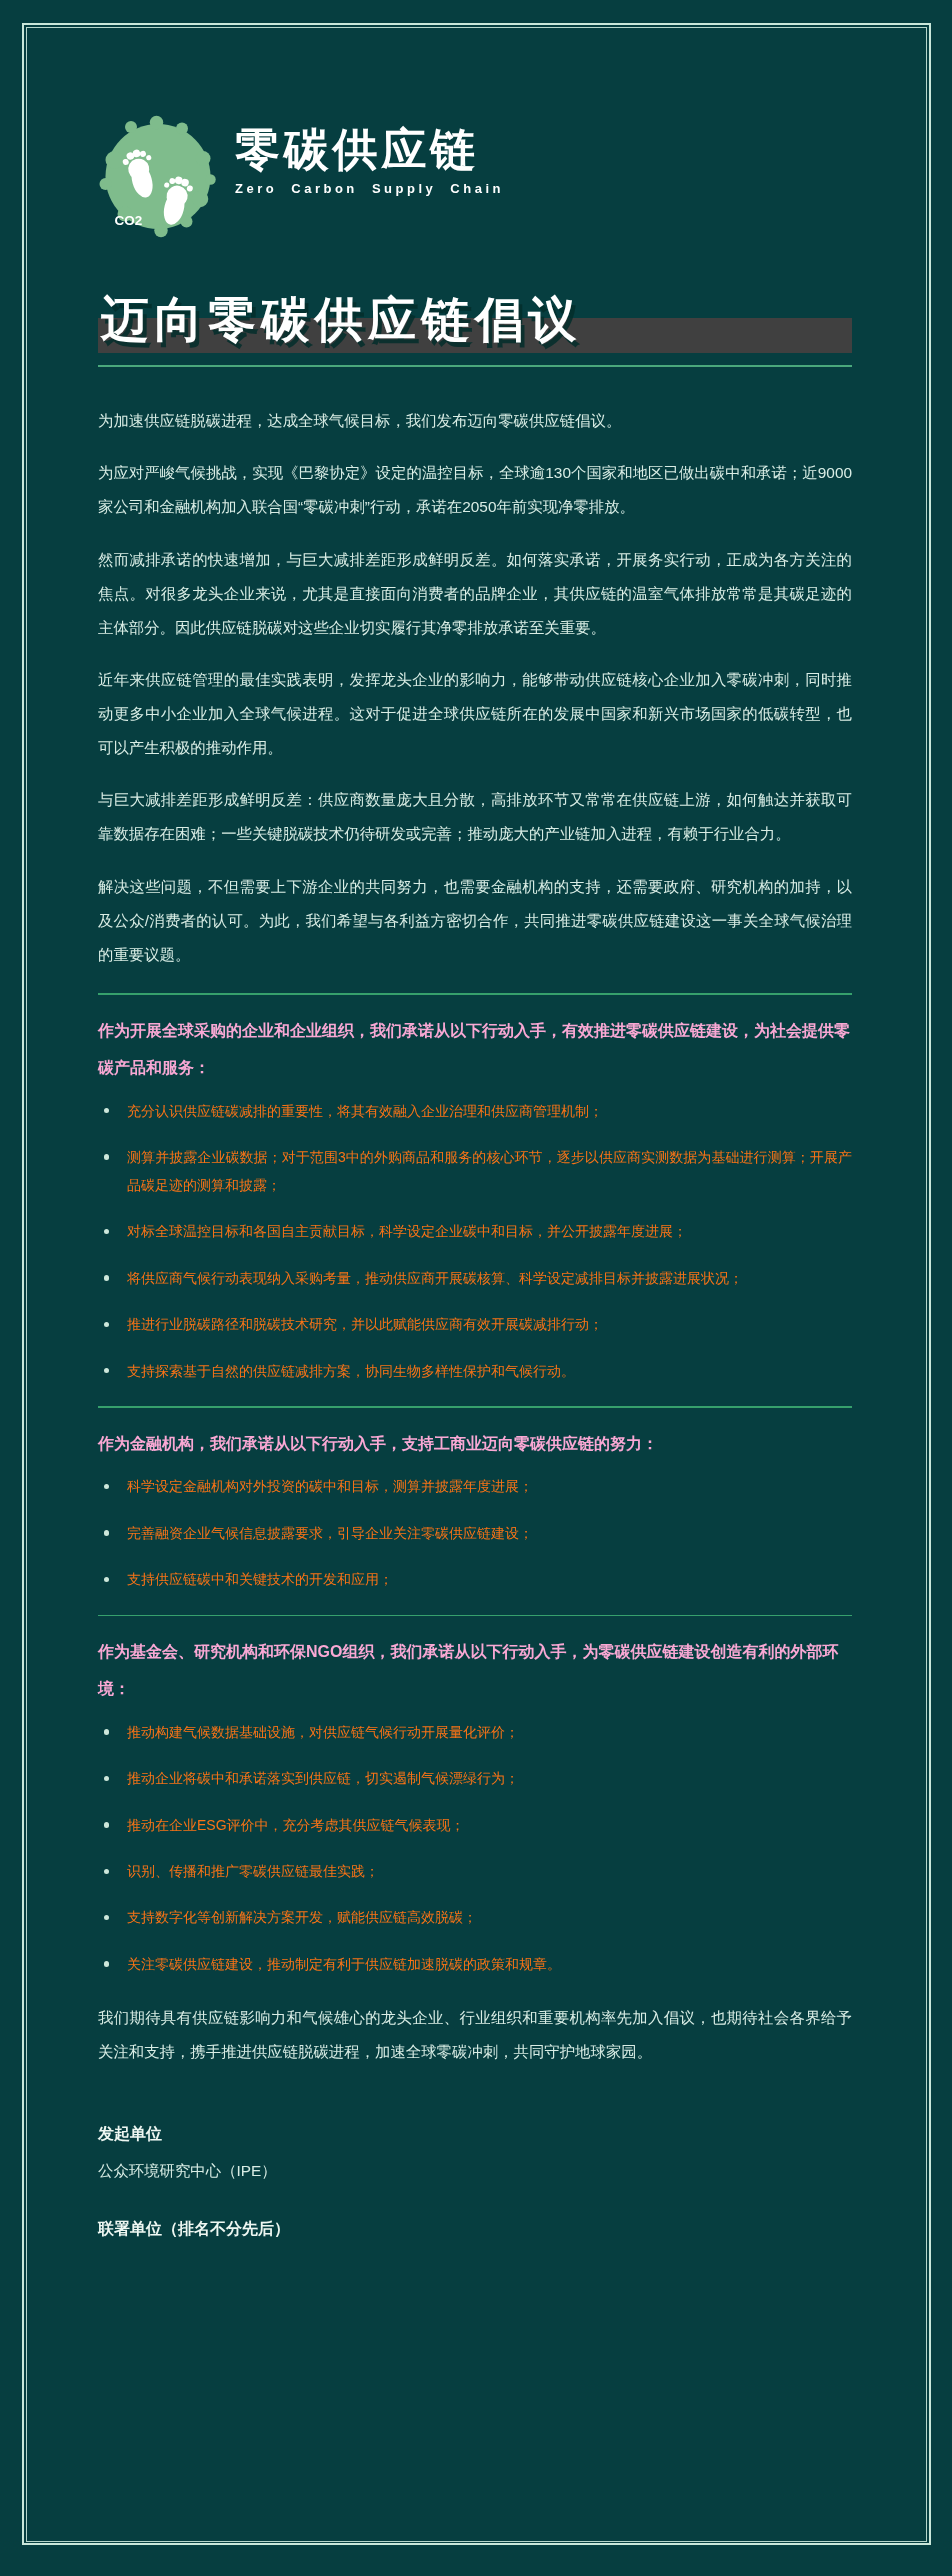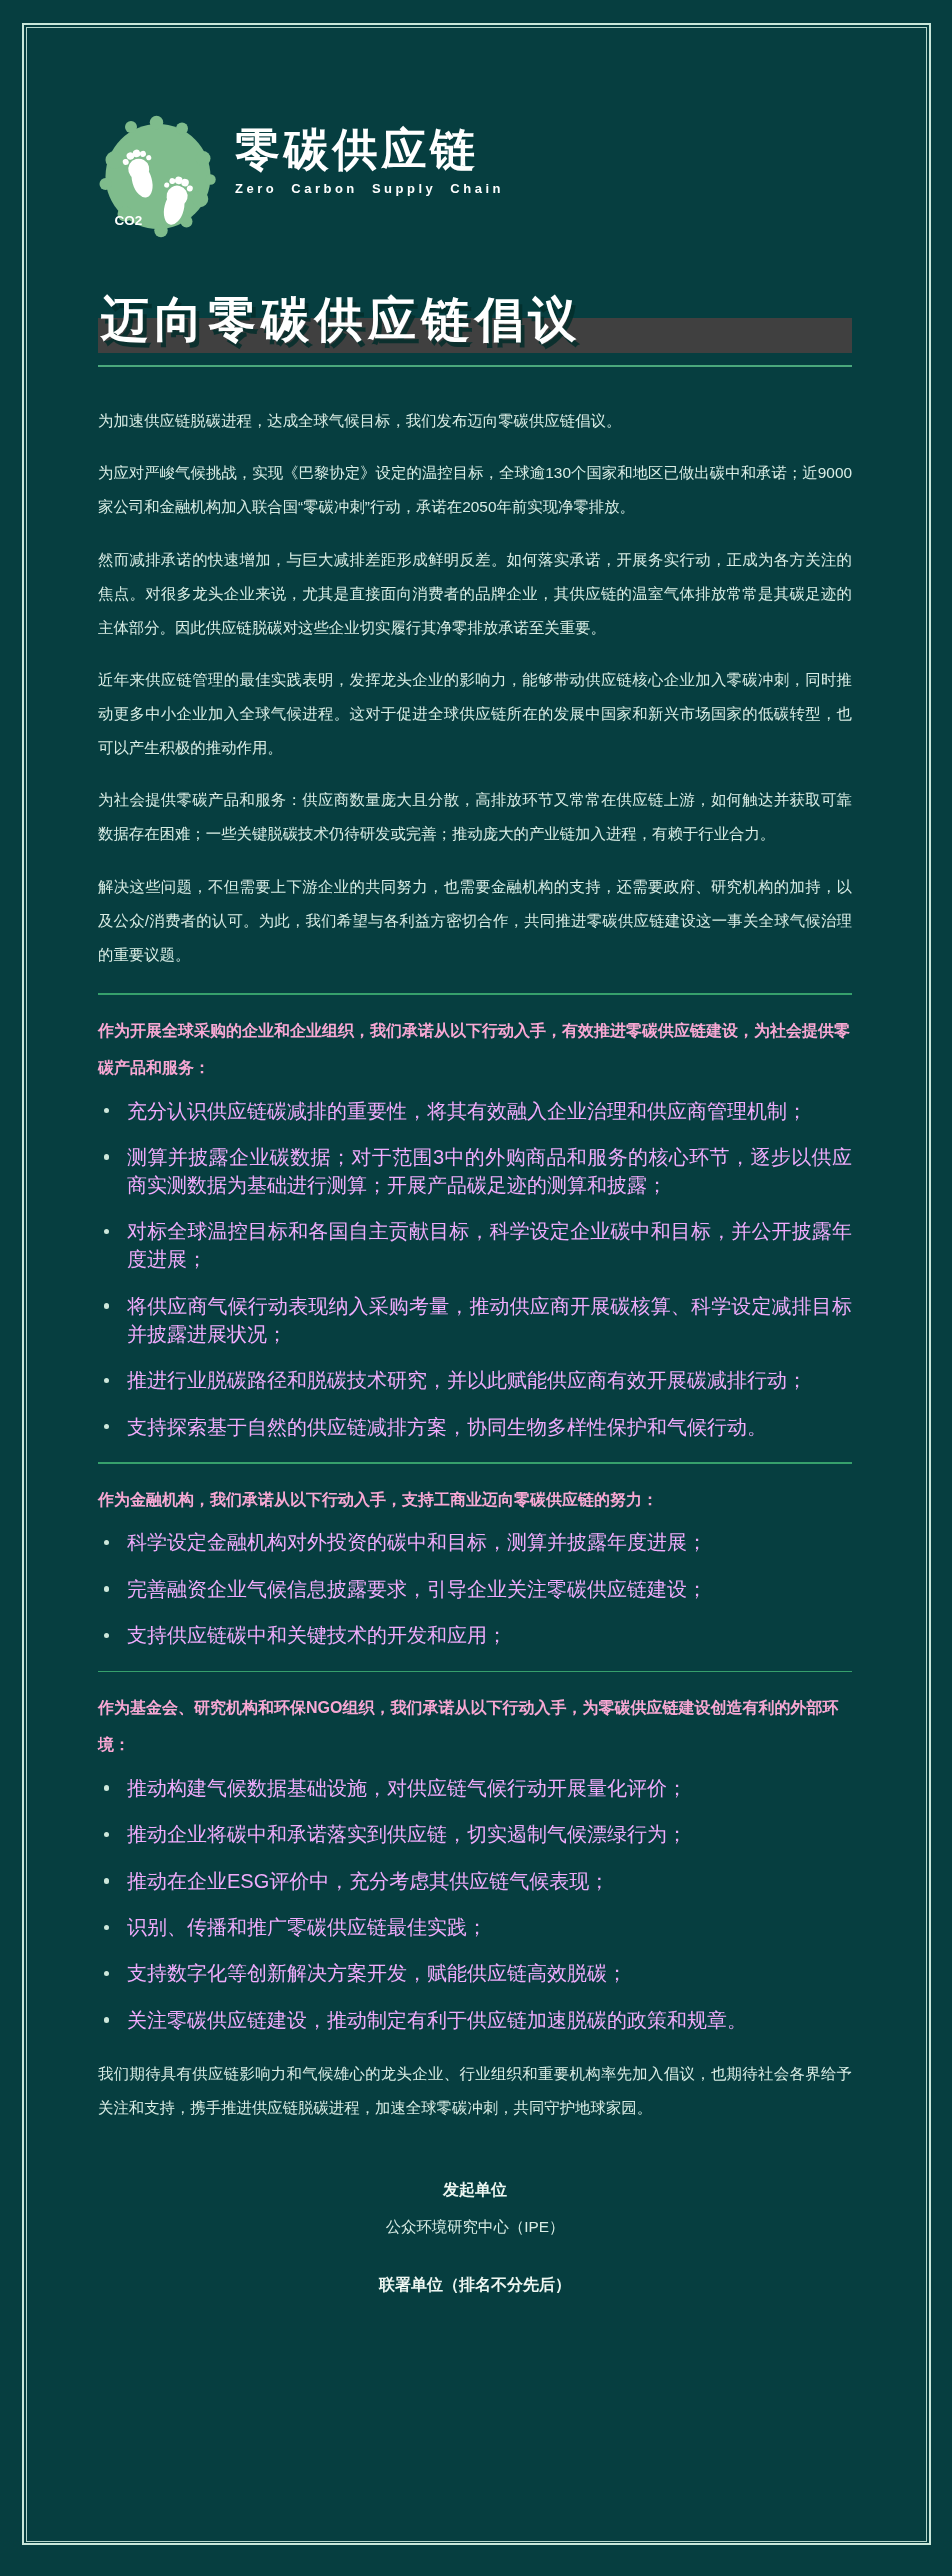--- a/index.html
+++ b/index.html
@@ -31,32 +31,32 @@
   
   .intro{margin-top:37px;}
   .intro p, .closing-p{font-size:15.4px;line-height:34px;margin:0 0 18.4px 0;color:#d9ede5;
                        font-weight:500;text-align:justify;}
 
   
   .section-divider{height:1.5px;background:#36a06c;margin:21.5px 0 17px 0;}
   .section-heading{font-size:16px;line-height:37px;font-weight:bold;color:#f9a8d4;
                    margin:0 0 10.8px 0;}
   ul.bullets{list-style:none;margin:0 0 4.6px 0;padding:0;}
-  ul.bullets li{position:relative;padding-left:29px;font-size:20px;line-height:28px;
-                margin:0 0 18.4px 0;color:#f0abfc;text-align:justify;}
+  ul.bullets li{position:relative;padding-left:29px;font-size:14px;line-height:28px;
+                margin:0 0 18.4px 0;color:#f97316;text-align:justify;}
   ul.bullets li::before{content:"";position:absolute;left:6.1px;top:11.5px;width:5.4px;height:5.4px;
                 border-radius:50%;background:#cde7db;}
 
   .closing-p{margin-top:23px;margin-bottom:0;}
 
   
   .footer{margin-top:54px;}
   .footer-label{font-size:16px;line-height:21.5px;font-weight:bold;color:#eef7f2;margin:0 0 7.7px 0;}
   .footer-item{font-size:15.4px;line-height:38px;color:#d9ede5;}
-  .footer-group{margin-bottom:28px;text-align:center;}
+  .footer-group{margin-bottom:28px;}
 </style>
 </head>
 <body>
 
 <div class="page">
   <div class="frame"></div>
 
   <div class="content">
 
     <div class="logo-row">
@@ -106,21 +106,21 @@
     <div class="title-bar">
       <div class="title-text">迈向零碳供应链倡议</div>
     </div>
     <div class="title-underline"></div>
 
     <div class="intro" id="intro">
         <p>为加速供应链脱碳进程，达成全球气候目标，我们发布迈向零碳供应链倡议。</p>
         <p>为应对严峻气候挑战，实现《巴黎协定》设定的温控目标，全球逾130个国家和地区已做出碳中和承诺；近9000家公司和金融机构加入联合国“零碳冲刺”行动，承诺在2050年前实现净零排放。</p>
         <p>然而减排承诺的快速增加，与巨大减排差距形成鲜明反差。如何落实承诺，开展务实行动，正成为各方关注的焦点。对很多龙头企业来说，尤其是直接面向消费者的品牌企业，其供应链的温室气体排放常常是其碳足迹的主体部分。因此供应链脱碳对这些企业切实履行其净零排放承诺至关重要。</p>
         <p>近年来供应链管理的最佳实践表明，发挥龙头企业的影响力，能够带动供应链核心企业加入零碳冲刺，同时推动更多中小企业加入全球气候进程。这对于促进全球供应链所在的发展中国家和新兴市场国家的低碳转型，也可以产生积极的推动作用。</p>
-        <p>为社会提供零碳产品和服务：供应商数量庞大且分散，高排放环节又常常在供应链上游，如何触达并获取可靠数据存在困难；一些关键脱碳技术仍待研发或完善；推动庞大的产业链加入进程，有赖于行业合力。</p>
+        <p>与巨大减排差距形成鲜明反差：供应商数量庞大且分散，高排放环节又常常在供应链上游，如何触达并获取可靠数据存在困难；一些关键脱碳技术仍待研发或完善；推动庞大的产业链加入进程，有赖于行业合力。</p>
         <p>解决这些问题，不但需要上下游企业的共同努力，也需要金融机构的支持，还需要政府、研究机构的加持，以及公众/消费者的认可。为此，我们希望与各利益方密切合作，共同推进零碳供应链建设这一事关全球气候治理的重要议题。</p>
       </div>
 
     <div id="sections">
         <div>
           <div class="section-divider"></div>
           <p class="section-heading">作为开展全球采购的企业和企业组织，我们承诺从以下行动入手，有效推进零碳供应链建设，为社会提供零碳产品和服务：</p>
           <ul class="bullets">
             <li>充分认识供应链碳减排的重要性，将其有效融入企业治理和供应商管理机制；</li>
             <li>测算并披露企业碳数据；对于范围3中的外购商品和服务的核心环节，逐步以供应商实测数据为基础进行测算；开展产品碳足迹的测算和披露；</li>

